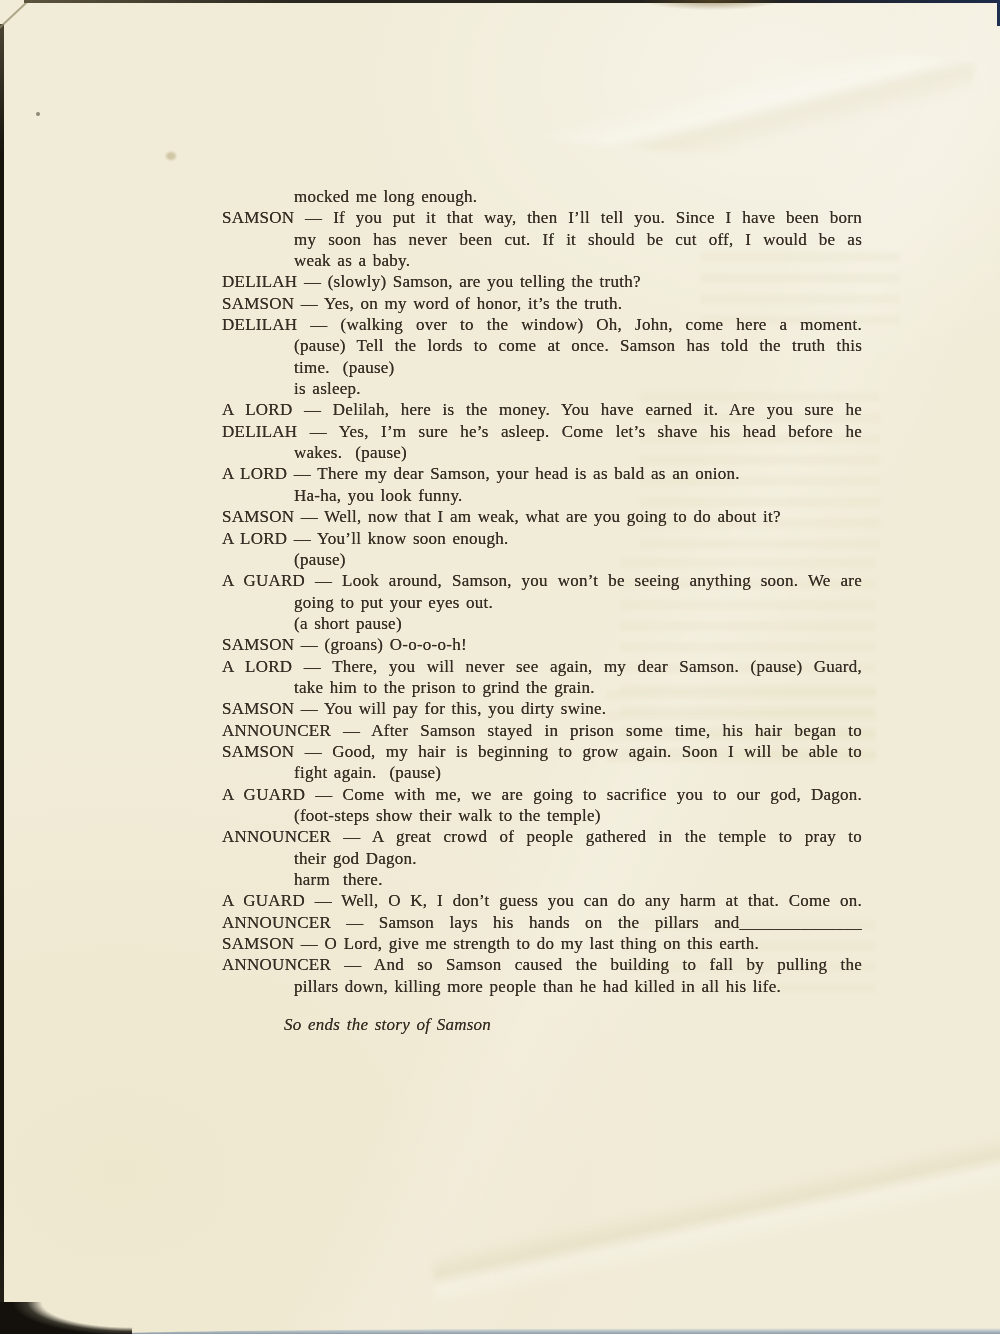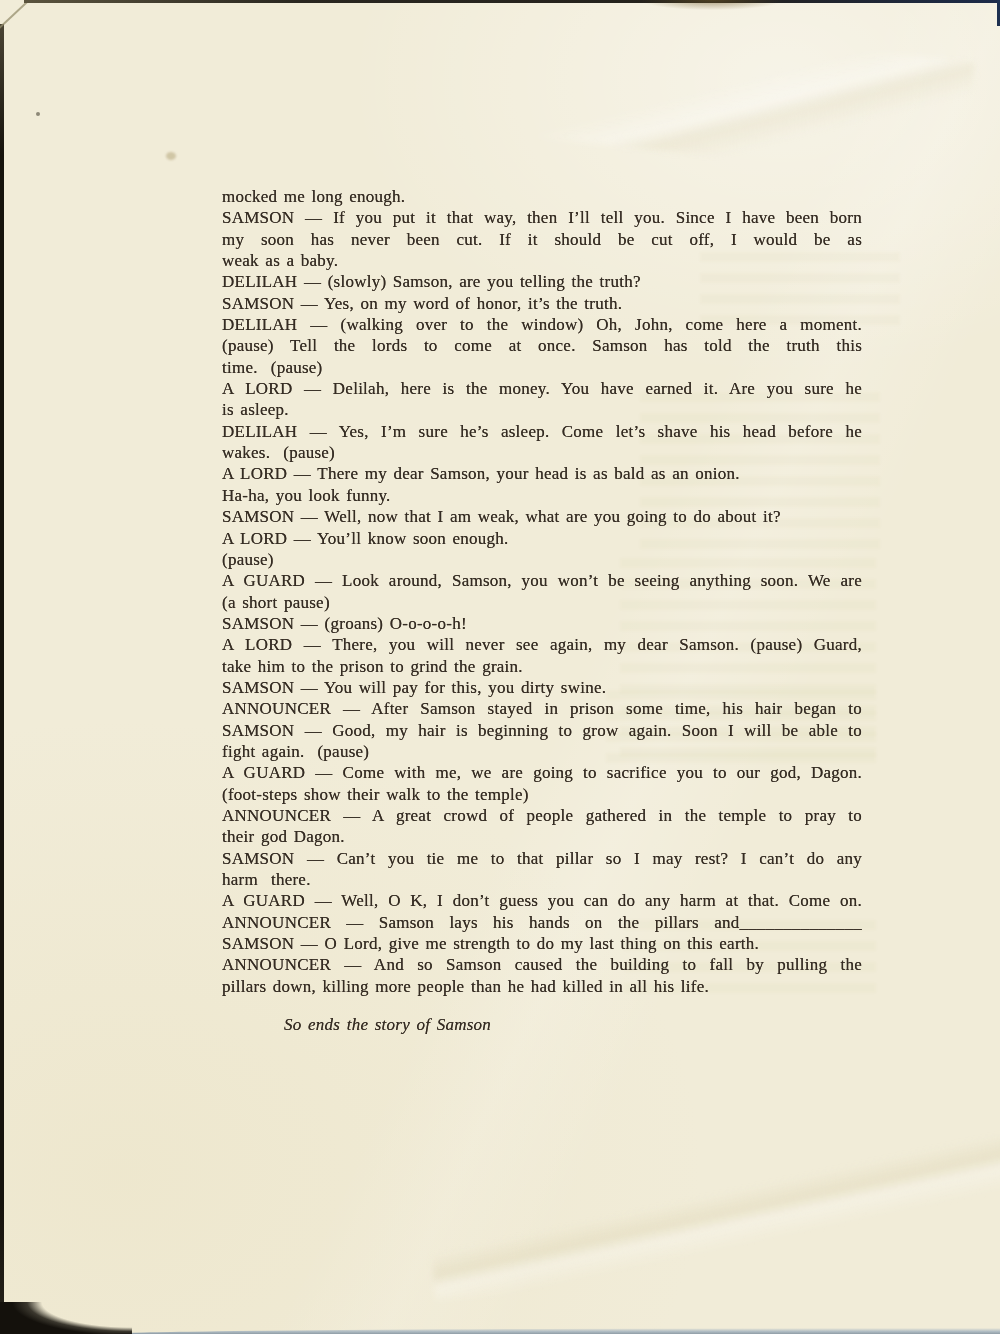--- a/index.html
+++ b/index.html
@@ -81,21 +81,21 @@
 
   
   .text-block {
     position: absolute; left: 222px; top: 186px; width: 640px;
     color: #352c23;
     font-size: 17px; line-height: 21.35px;
     letter-spacing: .25px; word-spacing: 2px;
     text-shadow: 0 0 .5px rgba(53,44,35,.85);
   }
   .line { min-height: 21.35px; }
-  .line.indent { }
+  .line.indent { margin-left: 72px; }
   .line.just { text-align: justify; text-align-last: justify; }
   .closing {
     margin: 17px 0 0 0; padding-left: 62px;
     text-align: left; font-style: italic;
   }
 </style>
 </head>
 <body>
 
 <div class="scan">
@@ -117,43 +117,43 @@
     <div id="dialogue-lines">
         <div class="line indent">mocked me long enough.</div>
         <div class="line just">SAMSON — If you put it that way, then I’ll tell you. Since I have been born</div>
         <div class="line indent just">my soon has never been cut. If it should be cut off, I would be as</div>
         <div class="line indent">weak as a baby.</div>
         <div class="line">DELILAH — (slowly) Samson, are you telling the truth?</div>
         <div class="line">SAMSON — Yes, on my word of honor, it’s the truth.</div>
         <div class="line just">DELILAH — (walking over to the window) Oh, John, come here a moment.</div>
         <div class="line indent just">(pause) Tell the lords to come at once. Samson has told the truth this</div>
         <div class="line indent">time.&nbsp; (pause)</div>
+        <div class="line indent">is asleep.</div>
         <div class="line just">A LORD — Delilah, here is the money. You have earned it. Are you sure he</div>
-        <div class="line indent">is asleep.</div>
         <div class="line just">DELILAH — Yes, I’m sure he’s asleep. Come let’s shave his head before he</div>
         <div class="line indent">wakes.&nbsp; (pause)</div>
         <div class="line">A LORD — There my dear Samson, your head is as bald as an onion.</div>
         <div class="line indent">Ha-ha, you look funny.</div>
         <div class="line">SAMSON — Well, now that I am weak, what are you going to do about it?</div>
         <div class="line">A LORD — You’ll know soon enough.</div>
         <div class="line indent">(pause)</div>
         <div class="line just">A GUARD — Look around, Samson, you won’t be seeing anything soon. We are</div>
+        <div class="line indent">going to put your eyes out.</div>
         <div class="line indent">(a short pause)</div>
         <div class="line">SAMSON — (groans) O-o-o-o-h!</div>
         <div class="line just">A LORD — There, you will never see again, my dear Samson. (pause) Guard,</div>
         <div class="line indent">take him to the prison to grind the grain.</div>
         <div class="line">SAMSON — You will pay for this, you dirty swine.</div>
         <div class="line just">ANNOUNCER — After Samson stayed in prison some time, his hair began to</div>
         <div class="line just">SAMSON — Good, my hair is beginning to grow again. Soon I will be able to</div>
         <div class="line indent">fight again.&nbsp; (pause)</div>
         <div class="line just">A GUARD — Come with me, we are going to sacrifice you to our god, Dagon.</div>
         <div class="line indent">(foot-steps show their walk to the temple)</div>
         <div class="line just">ANNOUNCER — A great crowd of people gathered in the temple to pray to</div>
         <div class="line indent">their god Dagon.</div>
-        <div class="line just">SAMSON — Can’t you tie me to that pillar so I may rest? I can’t do any</div>
         <div class="line indent">harm&nbsp; there.</div>
         <div class="line just">A GUARD — Well, O K, I don’t guess you can do any harm at that. Come on.</div>
         <div class="line just">ANNOUNCER — Samson lays his hands on the pillars and______________</div>
         <div class="line">SAMSON — O Lord, give me strength to do my last thing on this earth.</div>
         <div class="line just">ANNOUNCER — And so Samson caused the building to fall by pulling the</div>
         <div class="line indent">pillars down, killing more people than he had killed in all his life.</div>
       </div>
     <p class="closing">So ends the story of Samson</p>
   </main>
 

